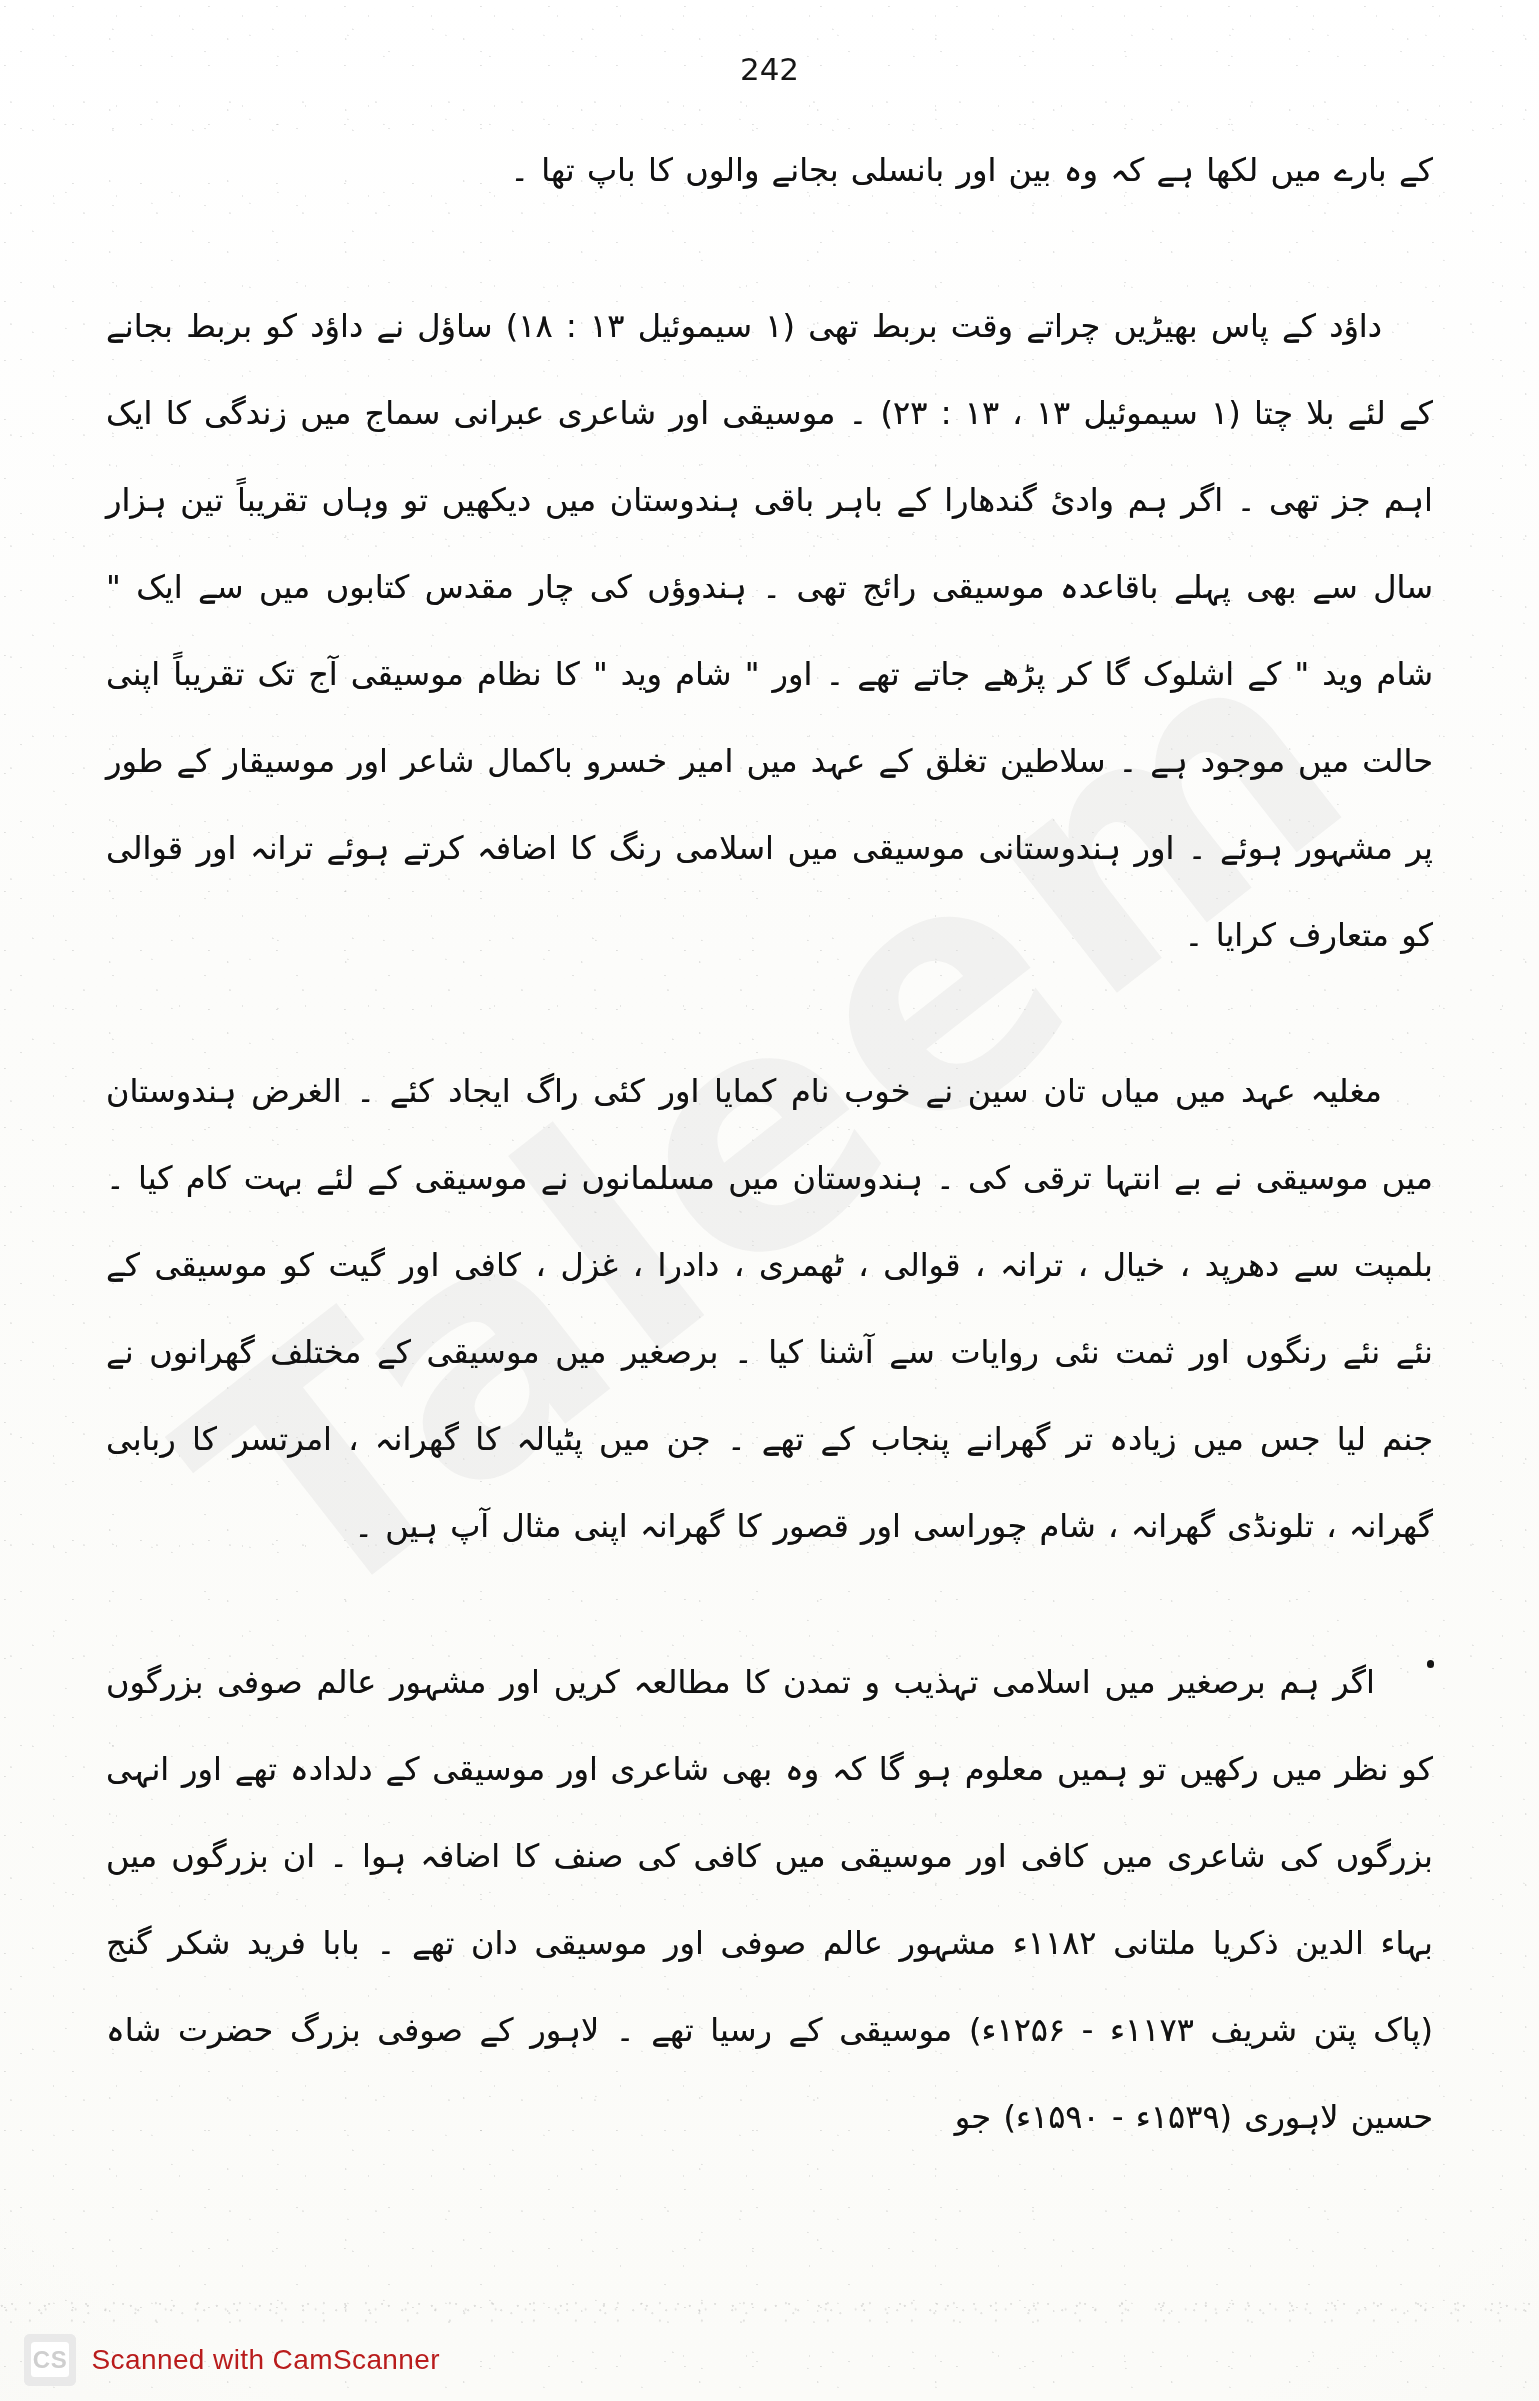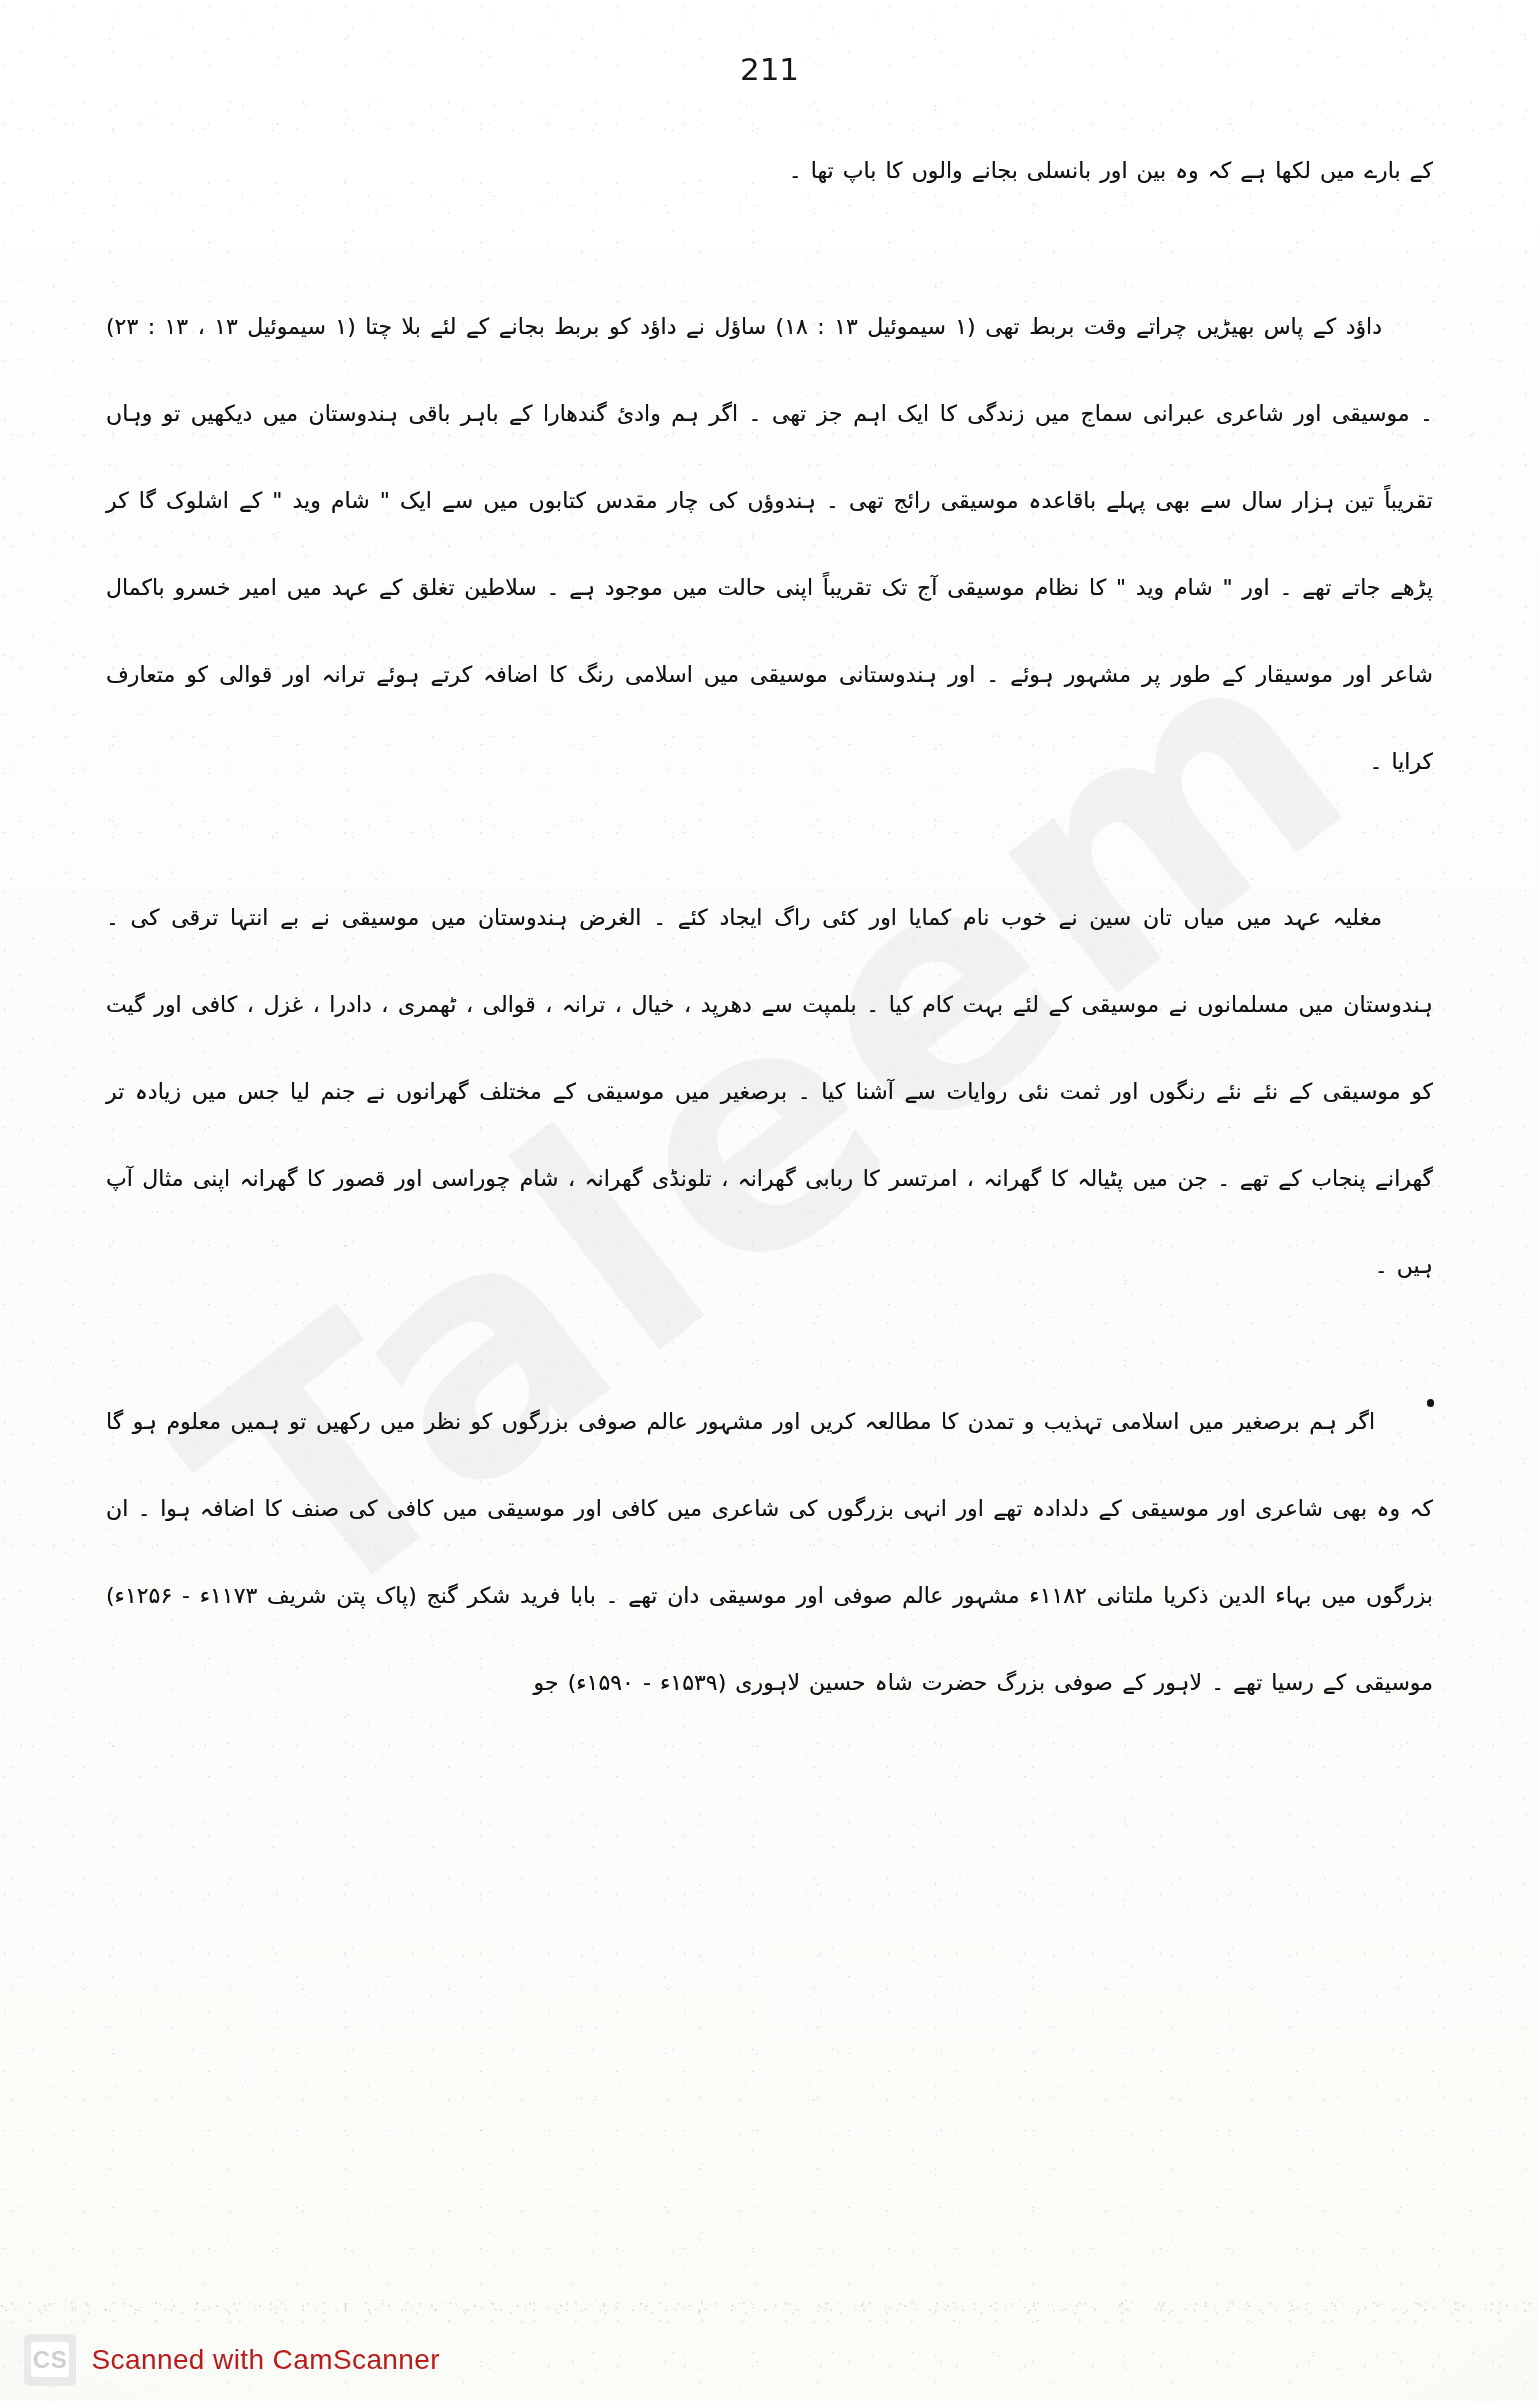--- a/index.html
+++ b/index.html
@@ -79,21 +79,21 @@
     top:127px;
     left:106px;right:106px;
     direction:rtl;
     text-align:justify;
     text-align-last:justify;
   }
 
   .para{
     direction:rtl;
     color:#111111;
-    font-size:22px;
+    font-size:32px;
     line-height:87px;
     letter-spacing:0px;
     word-spacing:2.1px;
     margin:0 0 32px 0;
     text-align:justify;
     text-align-last:right;
     font-family:"DejaVu Sans","Liberation Sans",sans-serif;
     
     text-shadow:0 0 0.4px rgba(0,0,0,.55);
   }
@@ -162,21 +162,21 @@
 
 <div id="page">
 
   <div id="paper-tone"></div>
   <div id="scan-noise"></div>
 
   <div id="watermark">
     <div class="wm-text">Taleem</div>
   </div>
 
-  <div id="page-number">211</div>
+  <div id="page-number">242</div>
 
   <div id="text-column">
 
     <p class="para first-line-hang">کے بارے میں لکھا ہے کہ وہ بین اور بانسلی بجانے والوں کا باپ تھا ۔</p>
 
     <div class="gap-md"></div>
 
     <p class="para indent">داؤد کے پاس بھیڑیں چراتے وقت بربط تھی (۱ سیموئیل ۱۳ : ۱۸) ساؤل نے داؤد کو بربط بجانے کے لئے بلا چتا (۱ سیموئیل ۱۳ ، ۱۳ : ۲۳) ۔ موسیقی اور شاعری عبرانی سماج میں زندگی کا ایک اہم جز تھی ۔ اگر ہم وادیٔ گندھارا کے باہر باقی ہندوستان میں دیکھیں تو وہاں تقریباً تین ہزار سال سے بھی پہلے باقاعدہ موسیقی رائج تھی ۔ ہندوؤں کی چار مقدس کتابوں میں سے ایک " شام وید " کے اشلوک گا کر پڑھے جاتے تھے ۔ اور " شام وید " کا نظام موسیقی آج تک تقریباً اپنی حالت میں موجود ہے ۔ سلاطین تغلق کے عہد میں امیر خسرو باکمال شاعر اور موسیقار کے طور پر مشہور ہوئے ۔ اور ہندوستانی موسیقی میں اسلامی رنگ کا اضافہ کرتے ہوئے ترانہ اور قوالی کو متعارف کرایا ۔</p>
 
     <div class="gap-md"></div>

